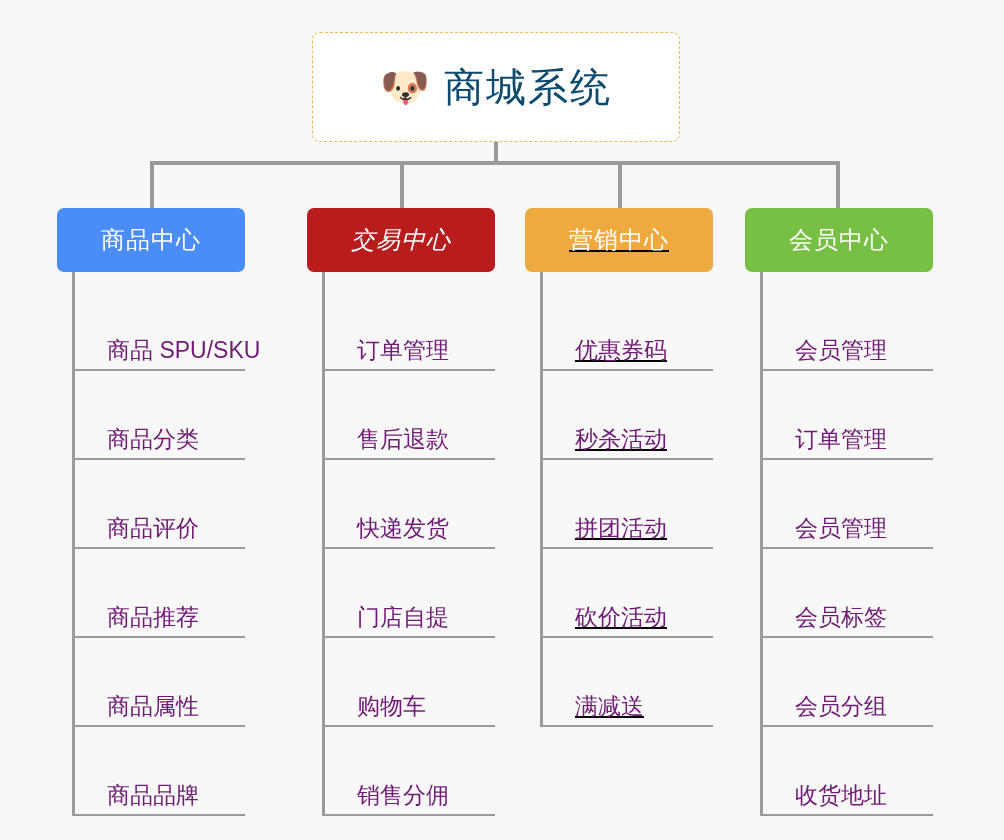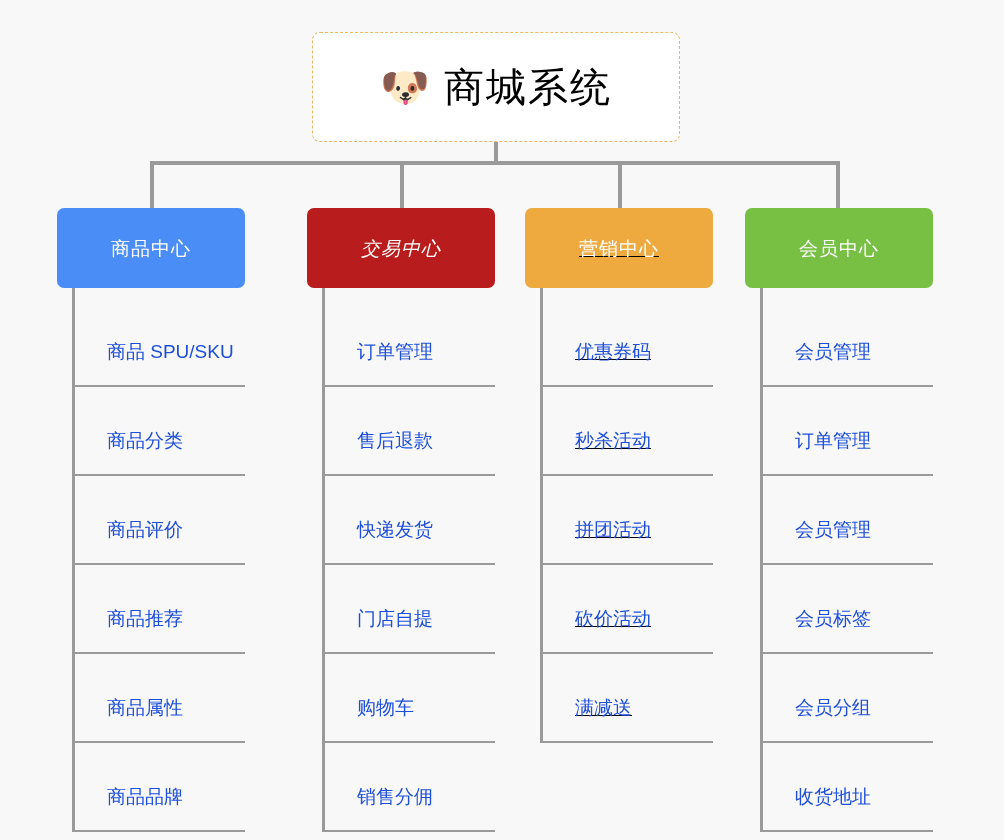--- a/index.html
+++ b/index.html
@@ -29,21 +29,21 @@
     justify-content: center;
     gap: 14px;
   }
   .root-emoji {
     font-size: 40px;
     line-height: 1;
     display: block;
   }
   .root-title {
     font-size: 40px;
-    color: #000000;
+    color: #0c4a6e;
     letter-spacing: 2px;
     line-height: 1;
     white-space: nowrap;
   }
 
   
   .conn { position: absolute; background: #9a9a9a; }
   .conn-stem   { left: 494px; top: 142px;  width: 4px;  height: 21px; }
   .conn-bar    { left: 150px; top: 161px;  width: 690px; height: 4px; }
   .conn-drop   { top: 161px; width: 4px; height: 48px; }
@@ -53,27 +53,27 @@
     position: absolute;
     top: 208px;
     width: 188px;
   }
   .col-1 { left: 57px;  }
   .col-2 { left: 307px; }
   .col-3 { left: 525px; text-decoration: underline; }
   .col-4 { left: 745px; }
 
   .cat-header {
-    height: 80px;
+    height: 64px;
     border-radius: 7px;
     display: flex;
     align-items: center;
     justify-content: center;
     color: #ffffff;
-    font-size: 19px;
+    font-size: 24px;
     letter-spacing: 1px;
     line-height: 1;
   }
 
   
   .children {
     position: relative;
     margin-top: 0;
     padding-top: 10px;
     margin-left: 15px;
@@ -81,24 +81,24 @@
   }
   .leaf {
     position: relative;
     height: 89px;
     display: flex;
     align-items: flex-end;
     border-bottom: 2px solid #9a9a9a;
     width: 170px;
   }
   .leaf-label {
-    font-size: 19px;
-    color: #1d4ed8;
-    line-height: 1;
-    padding: 0 0 24px 32px;
+    font-size: 23px;
+    color: #701a75;
+    line-height: 1;
+    padding: 0 0 7px 32px;
     white-space: nowrap;
   }
   
   .leaf::after {
     content: "";
     position: absolute;
     left: 0; right: 0; bottom: -2px;
     height: 2px;
     background: transparent;
   }

